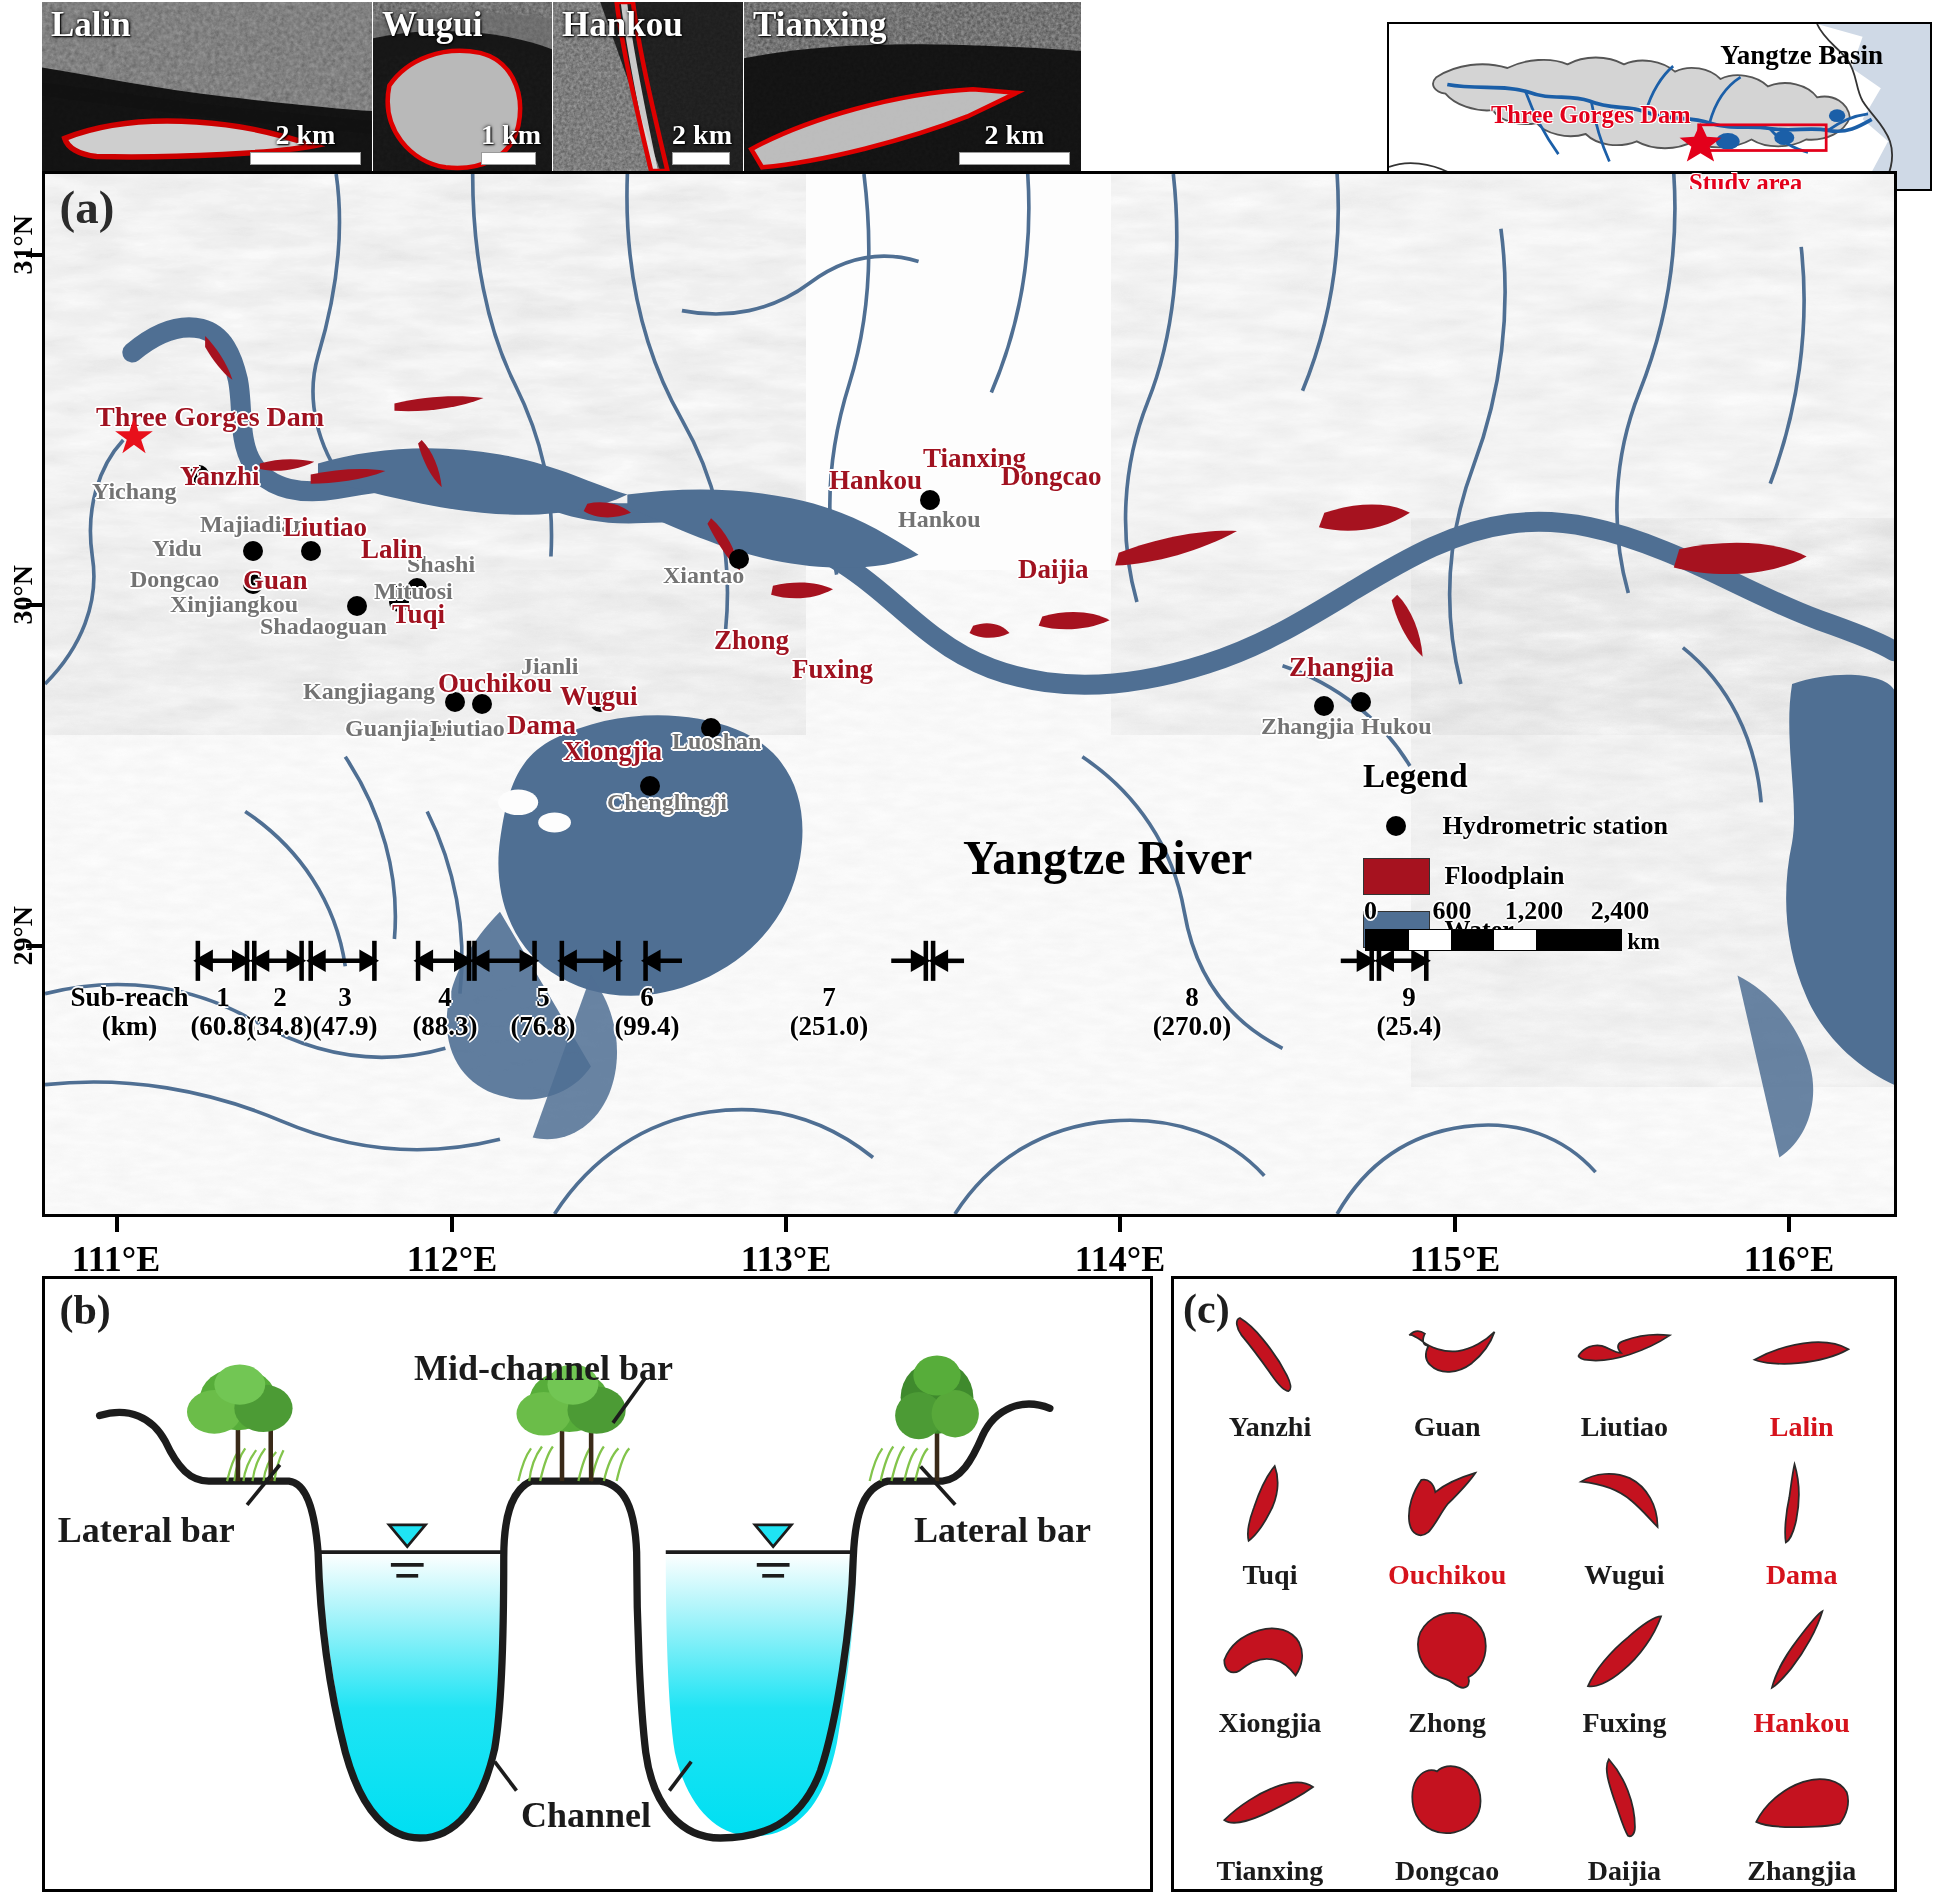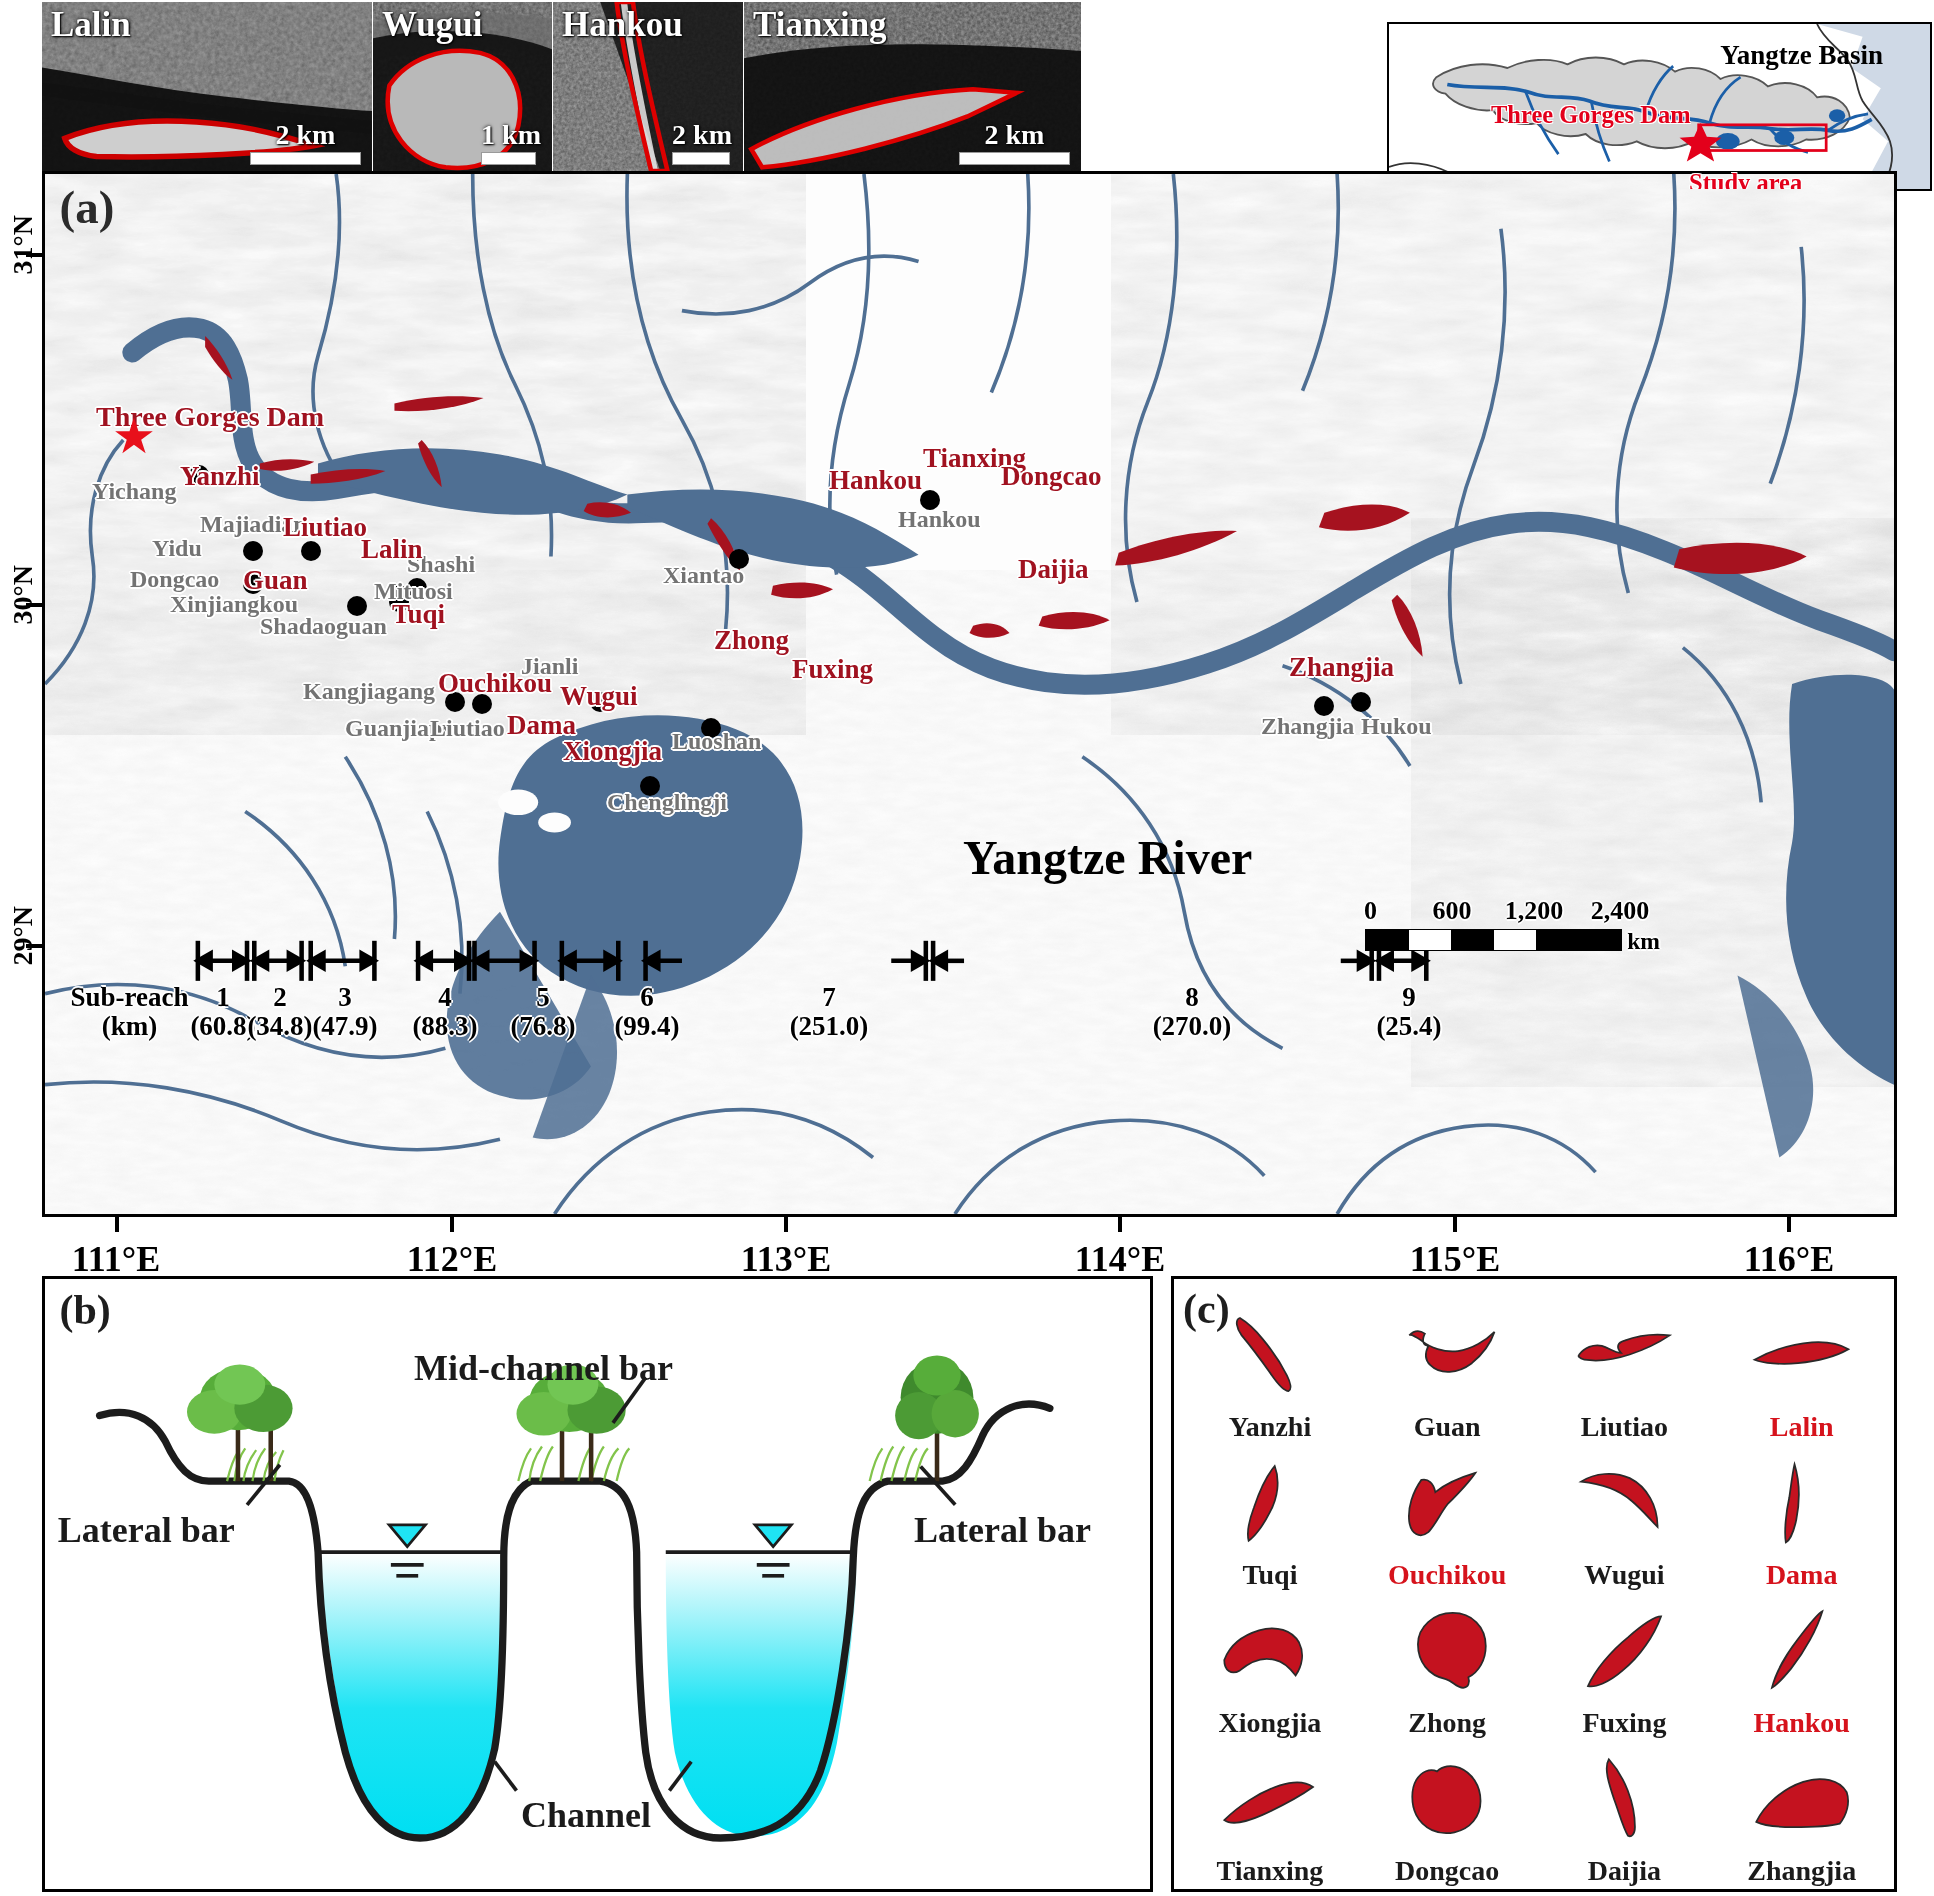--- a/index.html
+++ b/index.html
@@ -382,20 +382,37 @@
       <div class="lbl red" style="left:462px;top:538px">Dama</div>
       <div class="lbl red" style="left:518px;top:564px">Xiongjia</div>
       <div class="lbl red" style="left:669px;top:453px">Zhong</div>
       <div class="lbl red" style="left:747px;top:482px">Fuxing</div>
       <div class="lbl red" style="left:784px;top:293px">Hankou</div>
       <div class="lbl red" style="left:878px;top:271px">Tianxing</div>
       <div class="lbl red" style="left:956px;top:289px">Dongcao</div>
       <div class="lbl red" style="left:973px;top:382px">Daijia</div>
       <div class="lbl red" style="left:1244px;top:480px">Zhangjia</div>
 
+      <div class="legend" style="left:1318px;top:584px">
+        <div class="legend-title">Legend</div>
+        <div class="legrow">
+          <div class="key">
+              <div class="dot"></div>
+            </div>
+          <div class="txt">Hydrometric station</div>
+        </div>
+        <div class="legrow">
+          <div class="swatch" style="background:#a6121f"></div>
+          <div class="txt">Floodplain</div>
+        </div>
+        <div class="legrow">
+          <div class="swatch" style="background:#4f6f93"></div>
+          <div class="txt">Water</div>
+        </div>
+      </div>
 
       <div class="sbar" style="left:1320px;top:722px;width:255px">
         <div class="nums">
           <span style="left:5.5px">0</span>
           <span style="left:87px">600</span>
           <span style="left:169px">1,200</span>
           <span style="left:255px">2,400</span>
         </div>
         <div class="bar">
           <div style="background:#000"></div>

